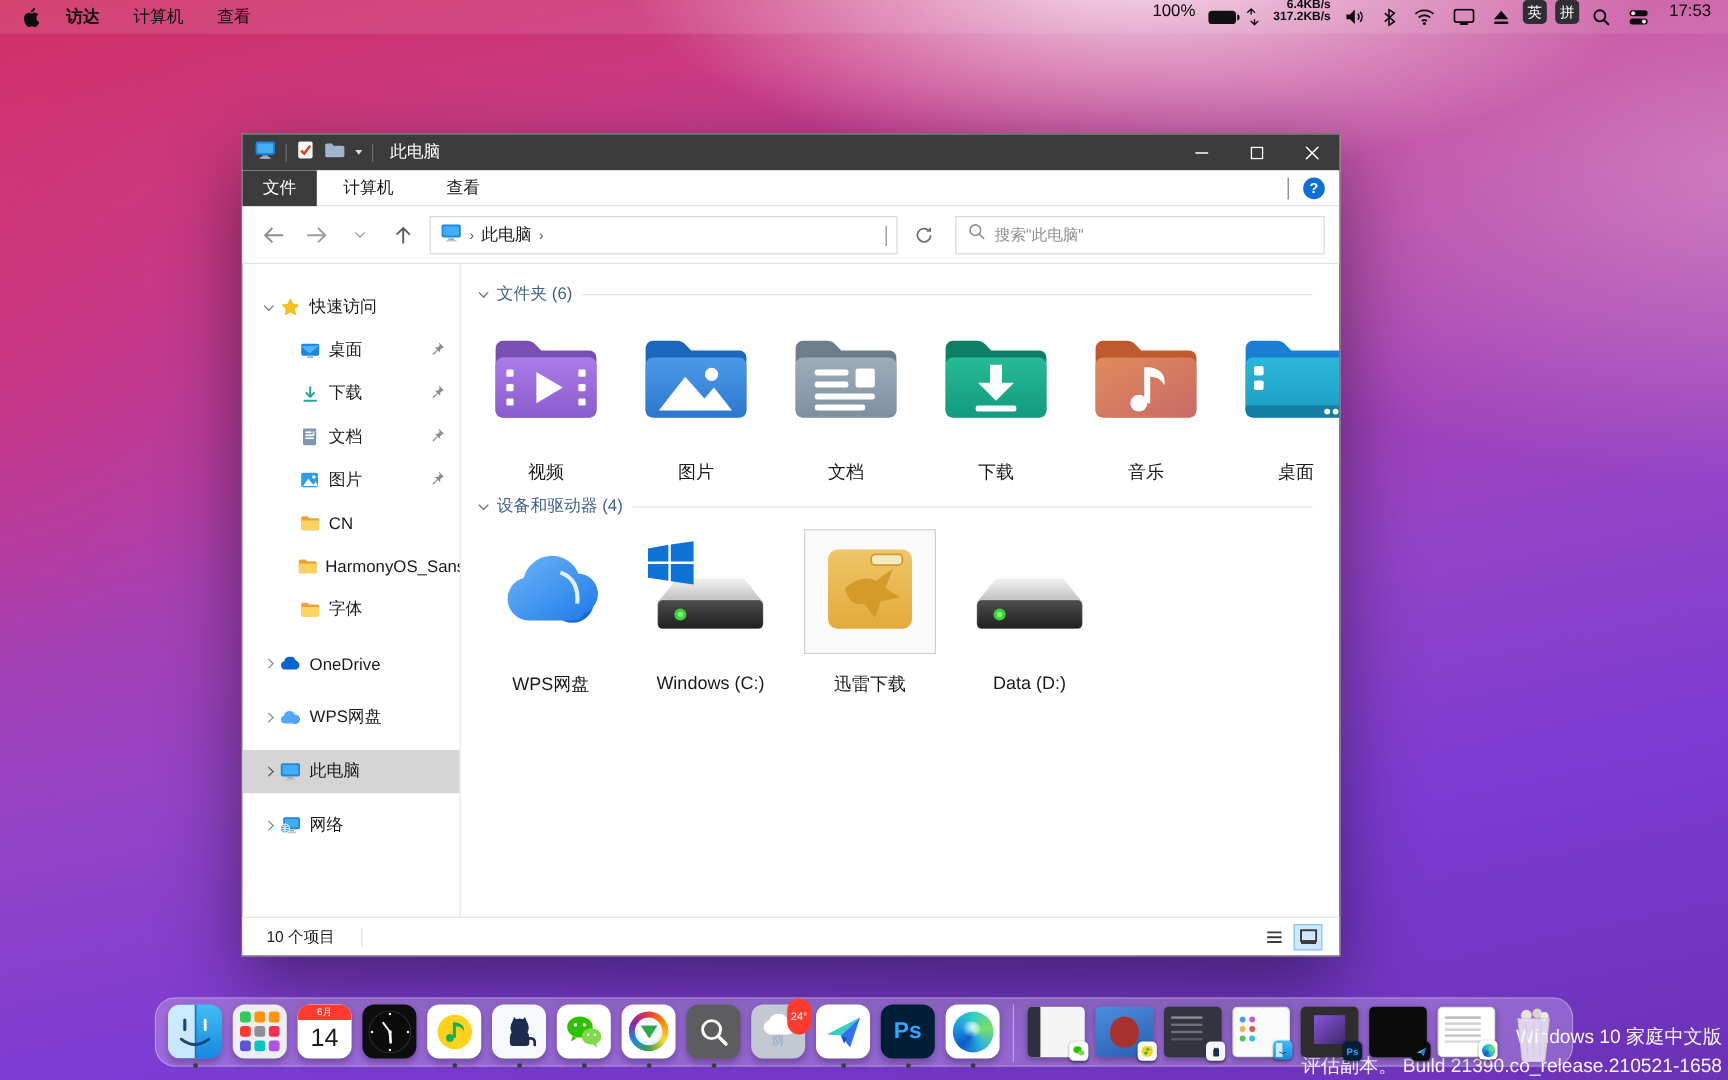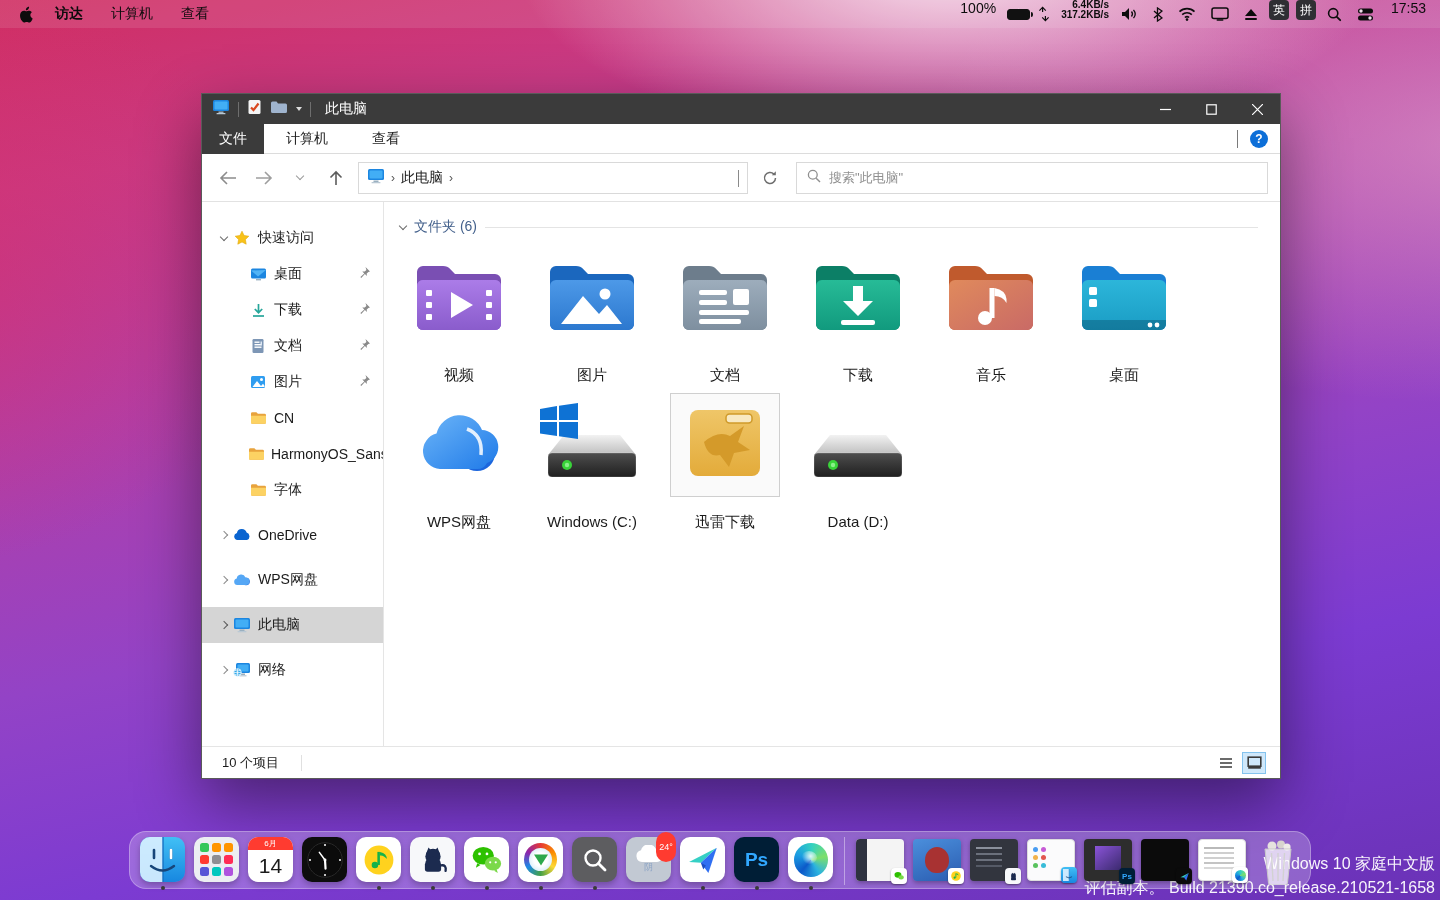--- a/index.html
+++ b/index.html
@@ -29,21 +29,21 @@
   .mb-ico{ display:flex; align-items:center; justify-content:center; height:28px; padding:0 4px; }
   .netspeeds{ display:flex; flex-direction:column; align-items:flex-end; line-height:10px; font-size:10px; font-weight:bold; }
   .keycap{ width:20px; height:20px; border-radius:4px; background:#2f2f33; color:#fff;
     display:flex; align-items:center; justify-content:center; font-size:12px; }
   .battery{ position:relative; width:23px; height:11px; border:1px solid #111; border-radius:3px; background:#111; }
   .battery:after{ content:""; position:absolute; right:-4px; top:2.5px; width:2.5px; height:5px; background:#111; border-radius:0 2px 2px 0; }
   .clocktext{ font-size:14px; padding-left:6px; }
 
   
   .window{
-    position:absolute; left:201px; top:93px; width:1080px; height:686px;
+    position:absolute; left:201px; top:111px; width:916px; height:686px;
     background:#fff; border:1px solid #5a5a5a; box-shadow:0 24px 60px rgba(0,0,0,.45);
     display:flex; flex-direction:column;
   }
   .titlebar{ height:30px; background:#3b3b3b; display:flex; align-items:center; color:#fff; flex:0 0 auto; }
   .qat{ display:flex; align-items:center; gap:8px; padding:0 10px; }
   .tb-sep{ width:1px; height:15px; background:#6e6e6e; }
   .win-title{ font-size:14px; padding-left:4px; }
   .win-controls{ margin-left:auto; display:flex; height:30px; }
   .wc{ width:46px; display:flex; align-items:center; justify-content:center; }
   .caret-down{ width:0; height:0; border-left:3.5px solid transparent; border-right:3.5px solid transparent; border-top:4px solid #ddd; }
@@ -653,20 +653,25 @@
                       <circle cx="74" cy="69" r="2.4"></circle>
                       <circle cx="81" cy="69" r="2.4"></circle>
                     </g>
                   </svg>
             </span>
               </span>
             <span class="tile-label">桌面</span>
           </div>
         </div>
 
+        <div class="grp-head" style="margin-top:6px;">
+          <span class="chev-d"></span>
+          <span class="grp-label">设备和驱动器 (4)</span>
+          <span class="grp-line"></span>
+        </div>
 
         <div class="tiles">
           <div class="tile">
             <span class="iconbox">
                 <span>
               <svg width="96" height="80" viewBox="0 0 96 80">
                     <circle cx="66" cy="50" r="18" fill="#1c66dd"></circle>
                     <path d="M29 66a18 18 0 0 1-3.5-35.4A24 24 0 0 1 71 27a17 17 0 0 1 5 33q-3 6-10 6z" fill="url(#wc)"></path>
                     <defs>
                       <linearGradient id="wc" x1="0" y1="0" x2="1" y2="1">

